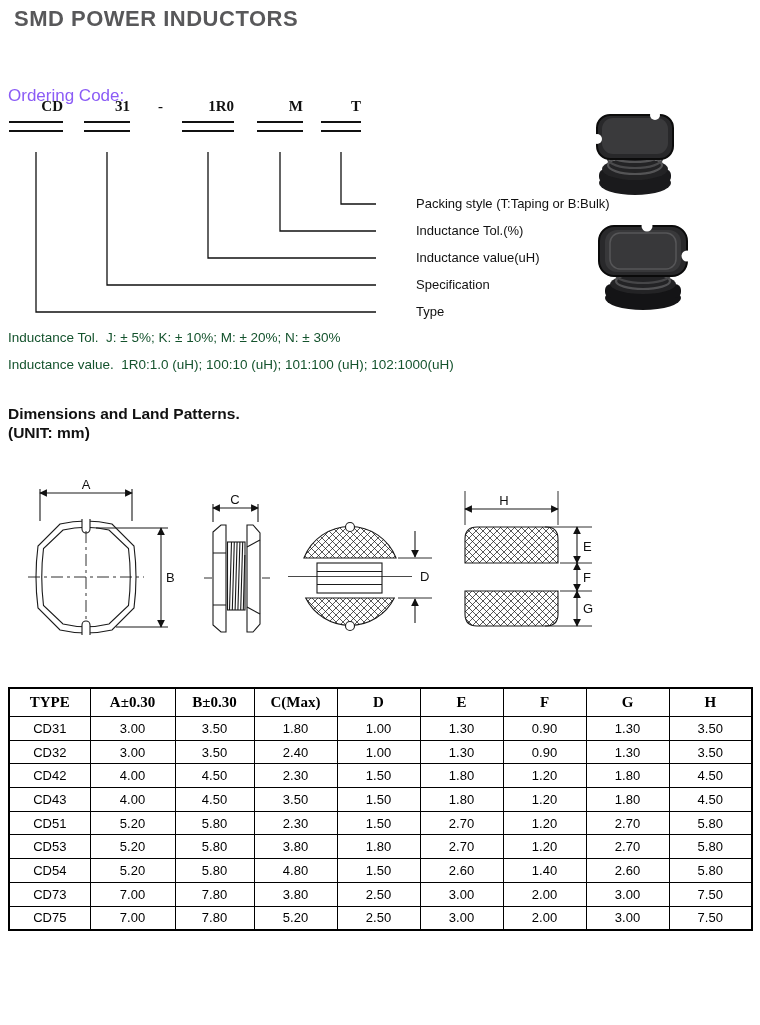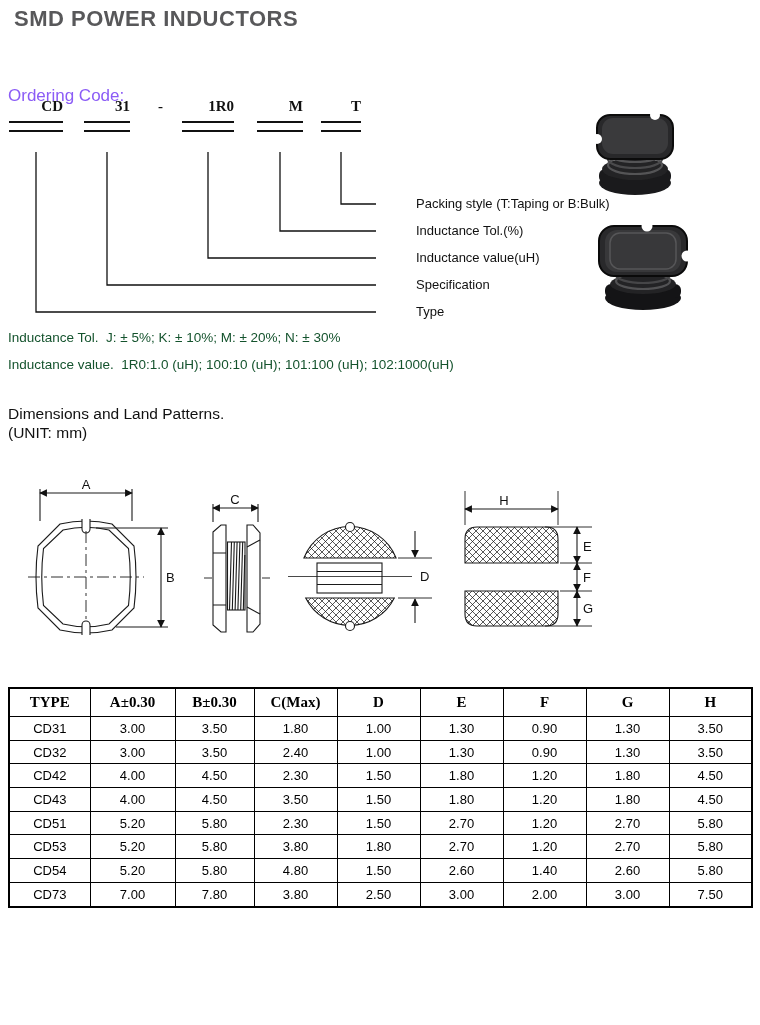--- a/index.html
+++ b/index.html
@@ -10,21 +10,21 @@
   .abs{position:absolute;}
   .page-title{
     left:14px;top:6px;font-size:22px;font-weight:bold;color:#58585a;letter-spacing:.5px;text-align:center;
   }
   .oc-heading{left:8px;top:86px;font-size:17px;color:#8b5cf6;}
   .code-part{top:98px;text-align:right;font-family:Liberation Serif, serif;}
   .code-text{font-size:15px;font-weight:bold;color:#111;display:block;line-height:16px;}
   .code-underline{height:7px;margin-top:7px;border-top:2px solid #111;border-bottom:2px solid #111;}
   .oc-label{left:384px;font-size:13px;color:#111;height:14px;line-height:14px;margin-left:32px;}
   .note-line{left:8px;font-size:13.5px;color:#14532d;white-space:pre;}
-  .dim-heading{left:8px;top:404px;font-size:15.5px;font-weight:normal;color:#111;line-height:19px;}
+  .dim-heading{left:8px;top:404px;font-size:15.5px;font-weight:bold;color:#111;line-height:19px;}
   .lines-svg{left:0;top:0;pointer-events:none;}
   .drawings-svg{left:0;top:475px;}
   .photos-svg{left:583px;top:103px;}
   svg text{font-family:"Liberation Sans",sans-serif;font-size:13px;fill:#111;}
   .spec-table{
     left:8px;top:687px;width:743px;
   }
   table{border-collapse:collapse;table-layout:fixed;width:743px;border:2px solid #000;}
   th{
     font-family:"Liberation Serif",serif;font-weight:bold;font-size:15px;
@@ -295,17 +295,28 @@
             <td>CD73</td>
             <td>7.00</td>
             <td>7.80</td>
             <td>3.80</td>
             <td>2.50</td>
             <td>3.00</td>
             <td>2.00</td>
             <td>3.00</td>
             <td>7.50</td>
           </tr>
+          <tr>
+            <td>CD75</td>
+            <td>7.00</td>
+            <td>7.80</td>
+            <td>5.20</td>
+            <td>2.50</td>
+            <td>3.00</td>
+            <td>2.00</td>
+            <td>3.00</td>
+            <td>7.50</td>
+          </tr>
         </tbody>
     </table>
   </div>
 
 </div>
 
 </body></html>

